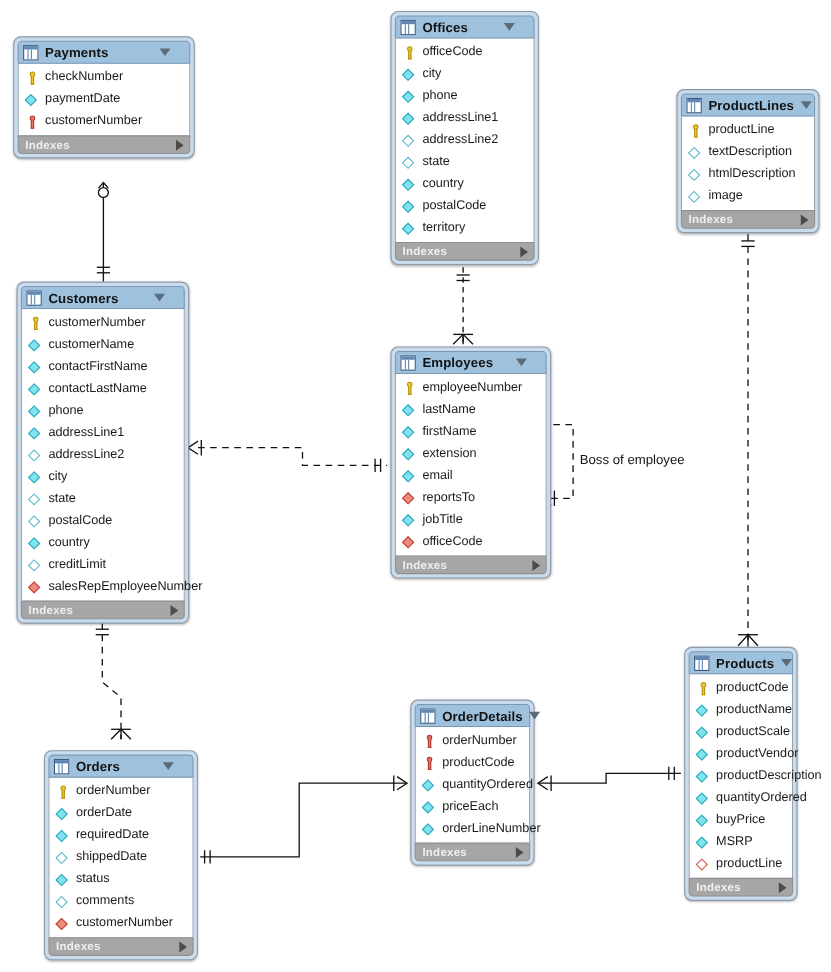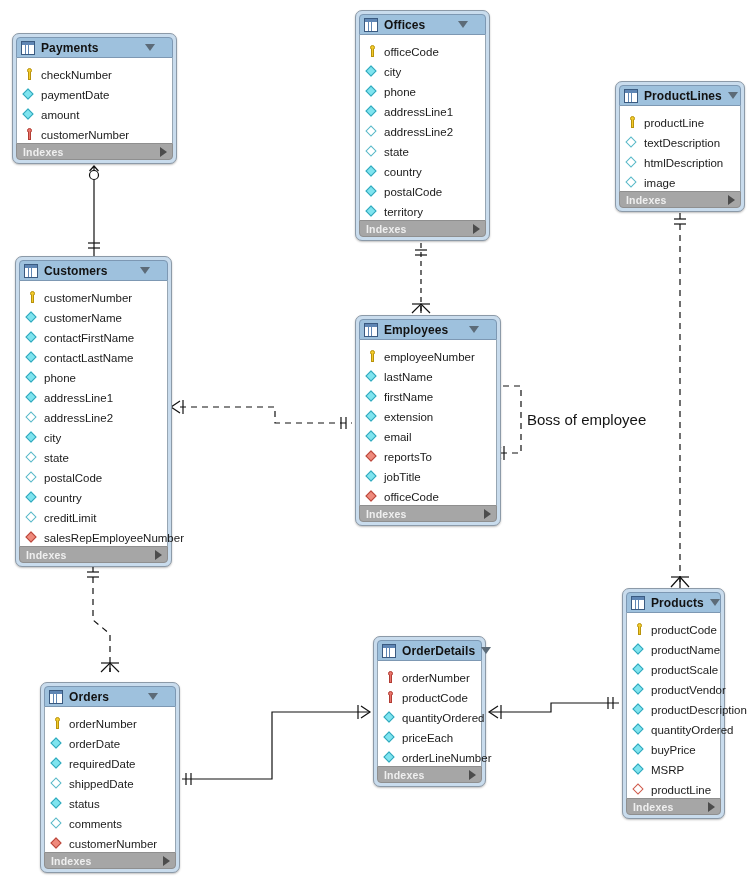--- a/index.html
+++ b/index.html
@@ -85,21 +85,21 @@
   }
 
   .field-list {
     background: #ffffff;
     border-left: 1px solid #97a6b3;
     border-right: 1px solid #97a6b3;
     padding: 3px 0 2px 0;
   }
   .field {
     display: flex;
-    align-items: flex-end;
+    align-items: center;
     height: 20px;
     padding: 0 4px 0 6px;
     font-size: 11.5px;
     color: #1a1a1a;
     white-space: nowrap;
   }
   .field-name { line-height: 1; }
 
   
   .glyph {
@@ -179,21 +179,21 @@
   
   #links {
     position: absolute;
     left: 0; top: 0;
     width: 755px;
     height: 884px;
     pointer-events: none;
   }
   .rel-label {
     position: absolute;
-    font-size: 15px;
+    font-size: 12px;
     color: #141414;
     white-space: nowrap;
   }
 </style>
 </head>
 <body>
 
 <div id="canvas">
 
   <svg id="links" viewBox="0 0 755 884" width="755" height="884">
@@ -294,24 +294,20 @@
         <div class="field-list">
           <div class="field">
             <span class="glyph key pk"></span>
             <span class="field-name">checkNumber</span>
           </div>
           <div class="field">
             <span class="glyph diamond nn"></span>
             <span class="field-name">paymentDate</span>
           </div>
           <div class="field">
-            <span class="glyph diamond nn"></span>
-            <span class="field-name">amount</span>
-          </div>
-          <div class="field">
             <span class="glyph key fkpk"></span>
             <span class="field-name">customerNumber</span>
           </div>
         </div>
         <div class="indexes-bar">
           <span class="indexes-label">Indexes</span>
           <span class="expand-arrow"></span>
         </div>
       </div>
       <div class="entity" style="left: 355px; top: 10px; width: 135px;">

